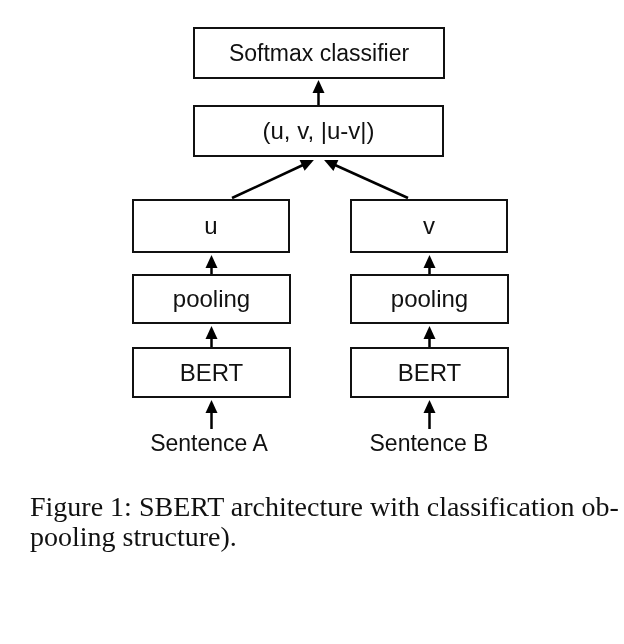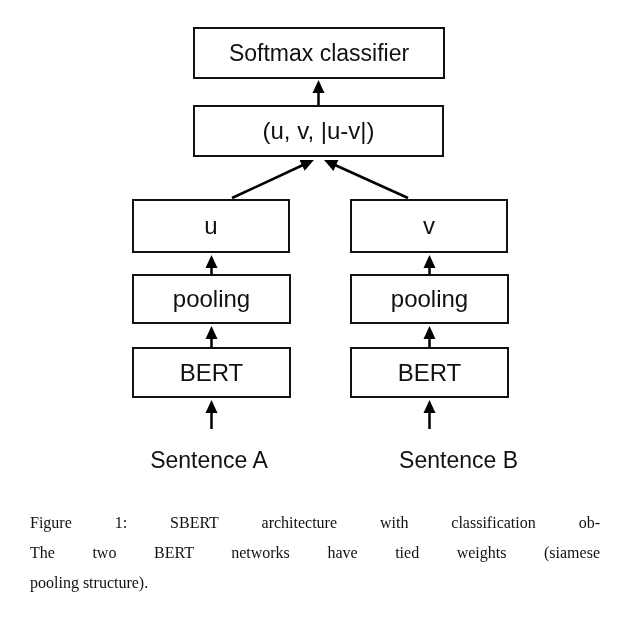--- a/index.html
+++ b/index.html
@@ -43,38 +43,37 @@
   .node-concat  { left: 193px; top: 105px; width: 251px; height: 52px; }
   .node-u       { left: 132px; top: 199px; width: 158px; height: 54px; }
   .node-v       { left: 350px; top: 199px; width: 158px; height: 54px; }
   .node-pool-l  { left: 132px; top: 274px; width: 159px; height: 50px; }
   .node-pool-r  { left: 350px; top: 274px; width: 159px; height: 50px; }
   .node-bert-l  { left: 132px; top: 347px; width: 159px; height: 51px; }
   .node-bert-r  { left: 350px; top: 347px; width: 159px; height: 51px; }
   .input-label {
     position: absolute;
     width: 178px;
-    top: 447px;
+    top: 430px;
     text-align: center;
     font-size: 23px;
     line-height: 26px;
     color: #111111;
   }
   .input-label-a { left: 120px; }
-  .input-label-b { left: 340px; text-align: right; }
+  .input-label-b { left: 340px; }
   .caption {
     position: absolute;
     left: 30px;
     top: 492px;
     width: 570px;
     font-family: "Liberation Serif", serif;
-    font-size: 16px;
+    font-size: 28px;
     line-height: 30px;
     color: #111111;
-    margin-top: 16px;
   }
   .caption-line {
     text-align: justify;
     text-align-last: justify;
     white-space: nowrap;
   }
   .caption-line.last {
     text-align: left;
     text-align-last: left;
   }
@@ -138,17 +137,16 @@
     </div>
 
     <div class="input-label input-label-a">Sentence A</div>
 
     <div class="input-label input-label-b">Sentence B</div>
 
   </div>
 
   <div class="caption">
     <div class="caption-line">Figure 1: SBERT architecture with classification ob-</div>
-    <div class="caption-line">The two BERT networks have tied weights (siamese</div>
     <div class="caption-line last">pooling structure).</div>
   </div>
 
 </div>
 
 </body></html>

